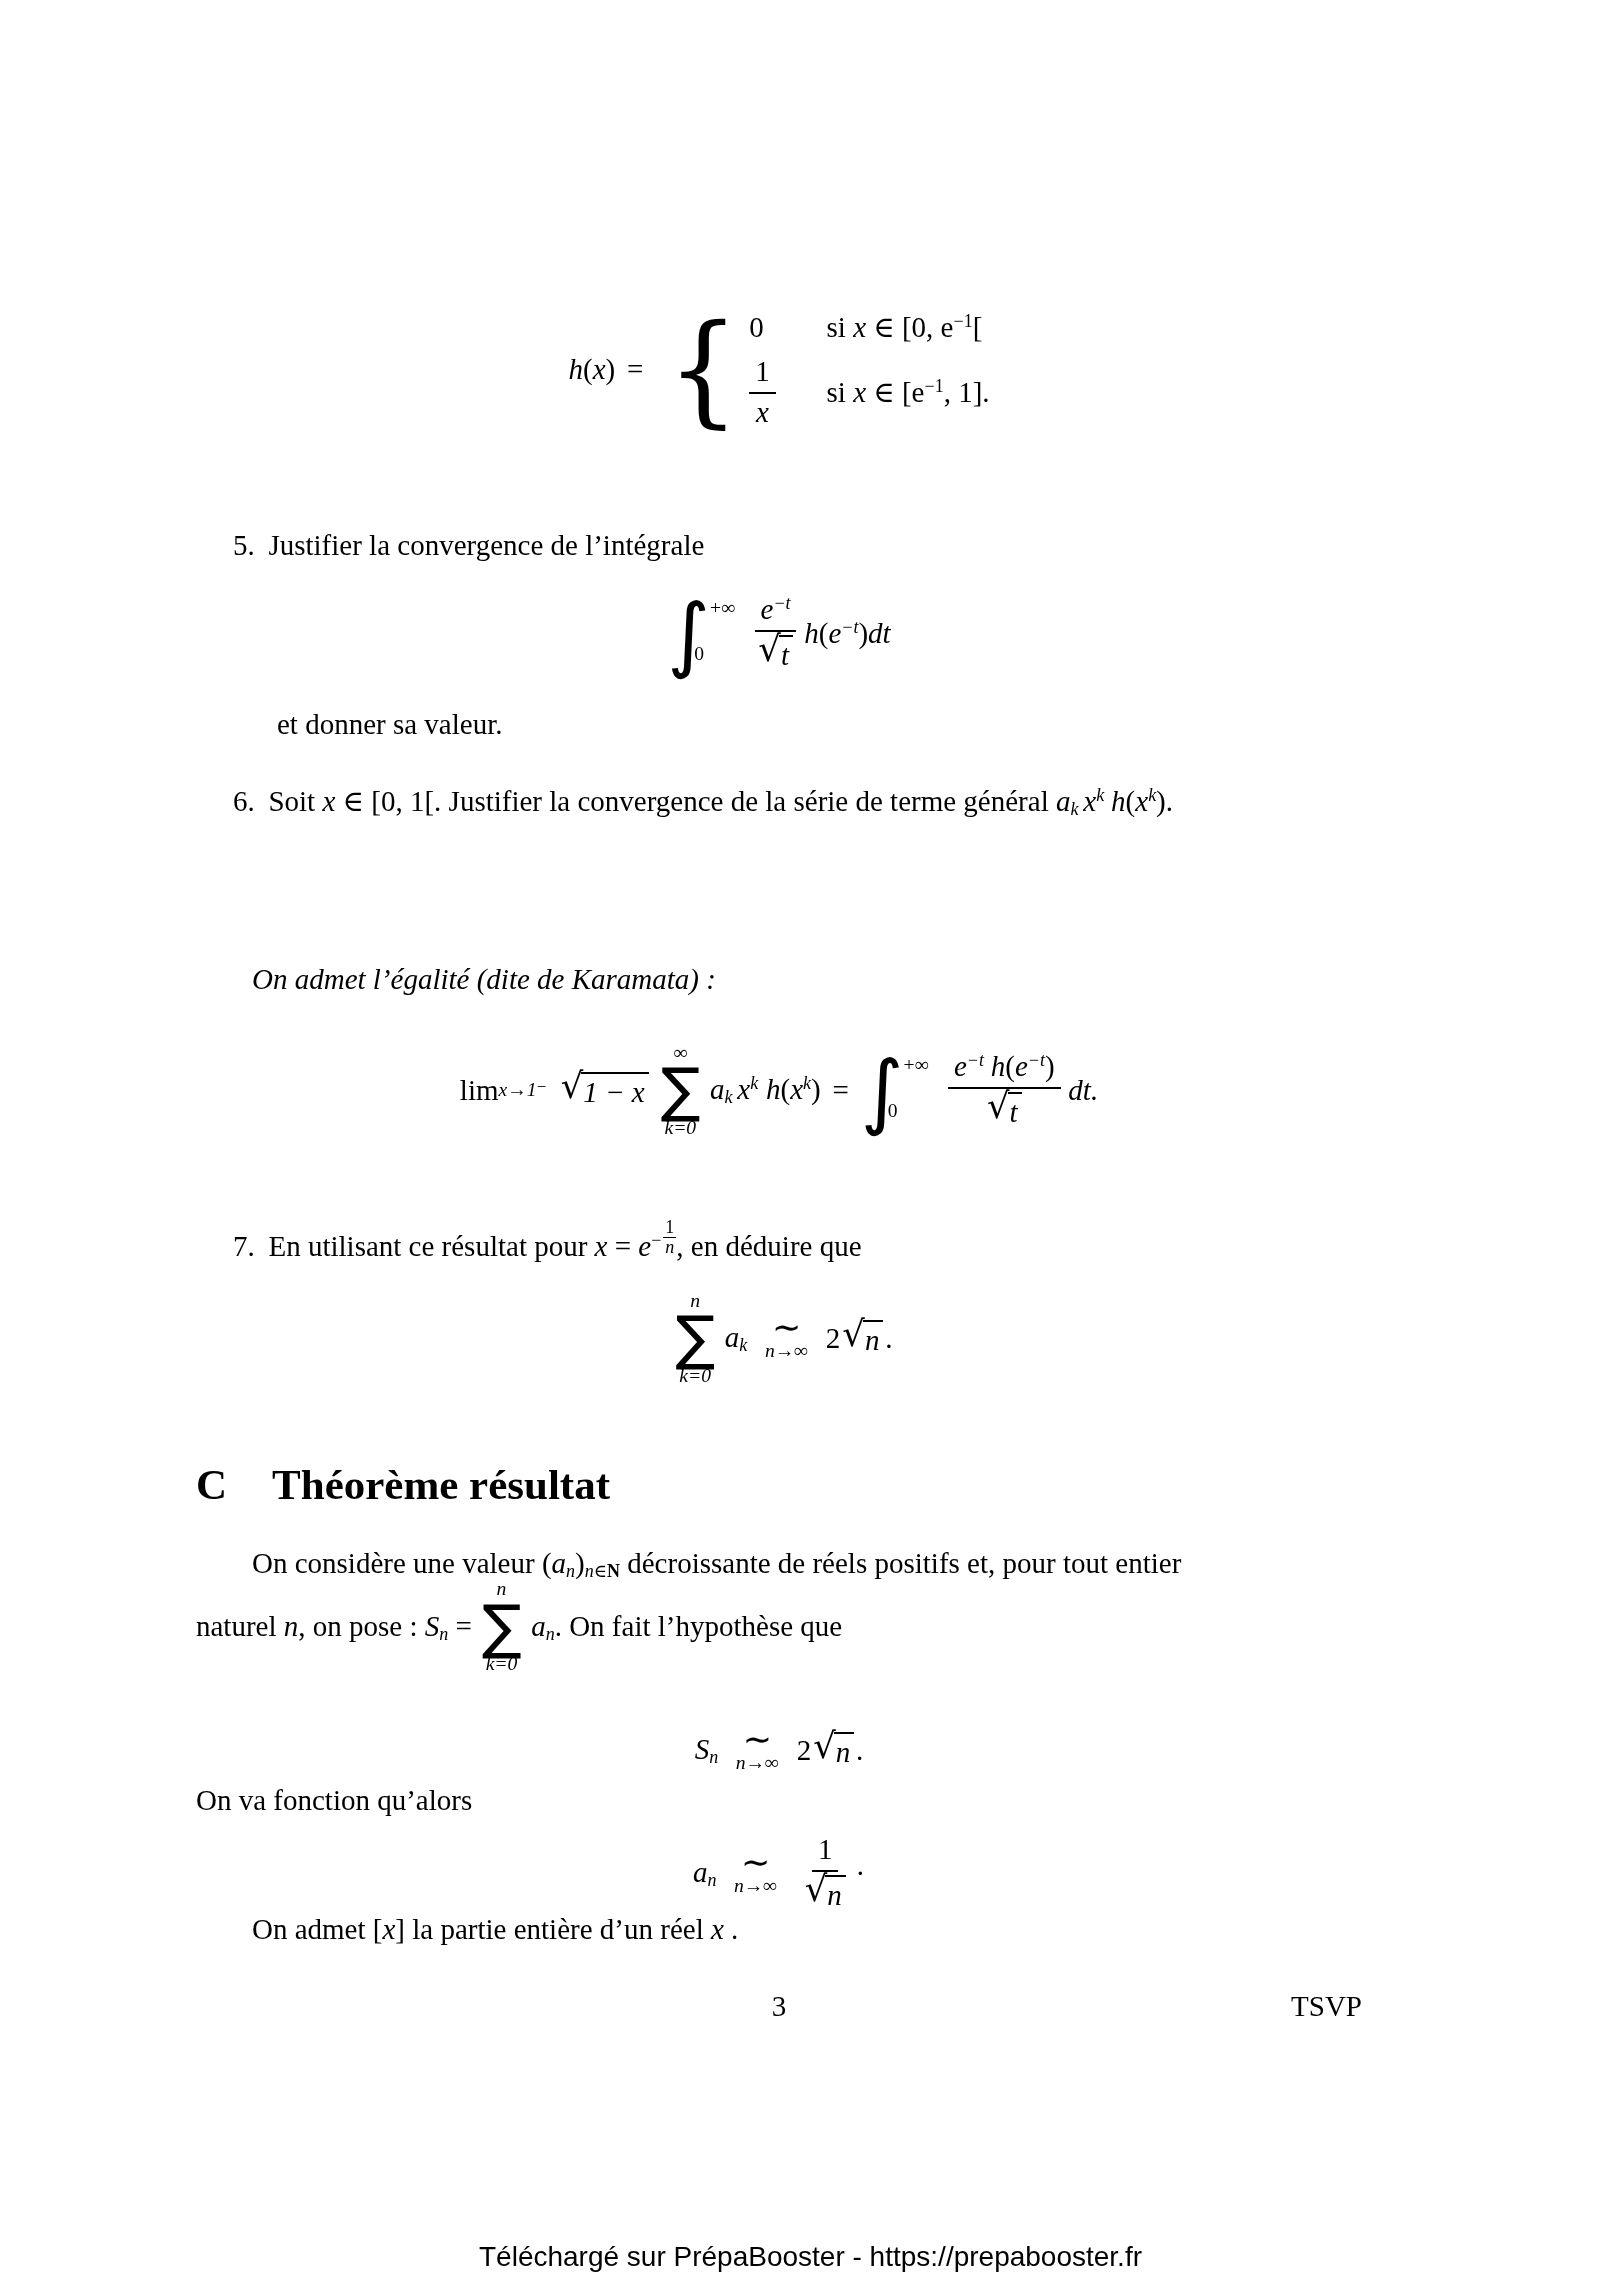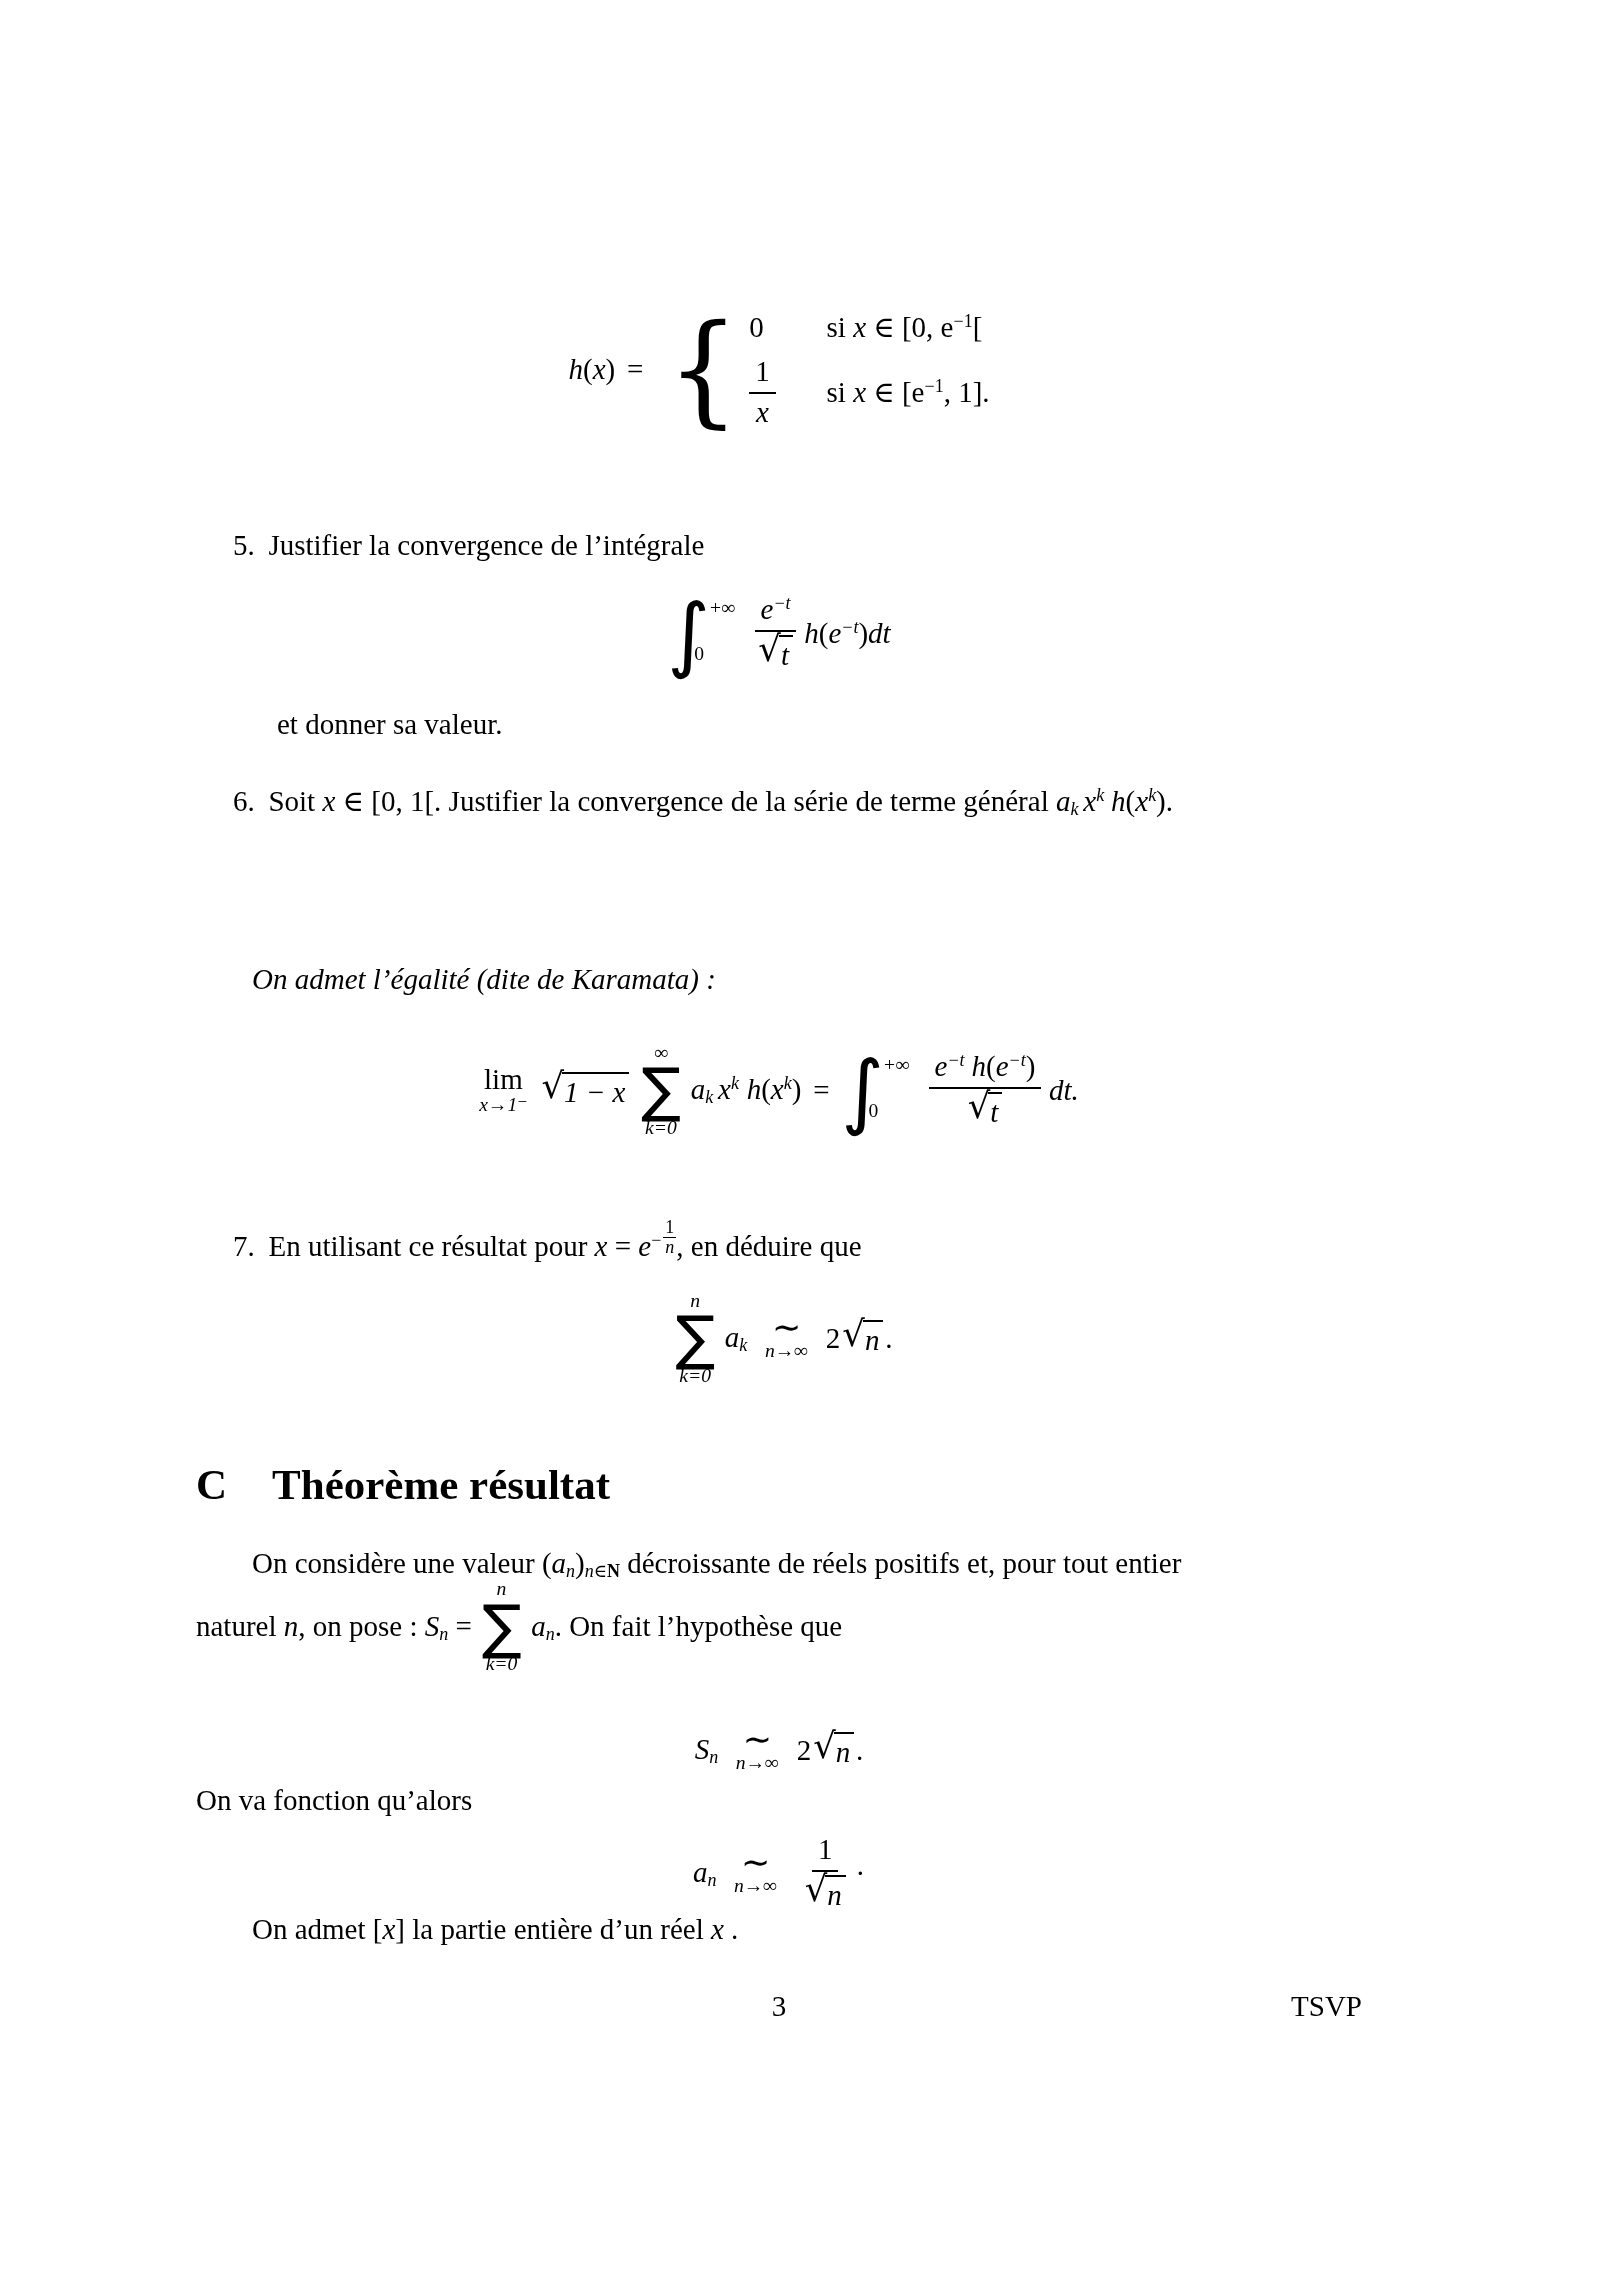--- a/index.html
+++ b/index.html
@@ -48,21 +48,21 @@
   .isym { font-family:"DejaVu Sans",sans-serif; font-size:82px; line-height:0.95; }
   .ilims { display:inline-flex; flex-direction:column; justify-content:space-between; font-size:19.6px; padding:2px 0 7.8px; }
   .ilsub { transform:translateX(-15.7px); }
 
   
   .simop { display:inline-flex; flex-direction:column; align-items:center; margin:0 17.6px; }
   .sop { font-family:"DejaVu Sans",sans-serif; font-size:35px; line-height:0.75; }
   .slim { font-size:19.6px; line-height:1.15; }
 
   
-  .limop { display:inline-flex; flex-direction:column; align-items:center; margin-right:11.8px; }
+  .limop { display:inline-flex; flex-direction:row; align-items:center; margin-right:11.8px; }
   .lop { line-height:1; }
   .llim { font-size:19.6px; line-height:1.15; }
 
   
   .cbrace { font-family:"DejaVu Serif",serif; font-size:114px; line-height:1; transform:scaleY(1.06); margin:0 9.8px 0 11.8px; font-weight:400; }
   .ctable { display:grid; grid-template-columns:auto auto; column-gap:51px; row-gap:11.8px; align-items:center; }
   .ctable .val { justify-self:start; }
   .mrel { margin:0 11.8px; }
 
   
@@ -232,15 +232,16 @@
     <span>·</span>
   </div>
 
   <div class="abs line" style="top:1913px; left:252px;"><span>On admet [</span><span class="it">x</span><span>] la partie entière d’un réel </span><span class="it">x</span><span> .</span></div>
 
   <div class="abs col" style="top:1990px;">
     <div class="pnum">3</div>
     <span class="tsvp">TSVP</span>
   </div>
 
+  <div class="abs sitefoot" style="top:2241px; left:0;">Téléchargé sur PrépaBooster - https://prepabooster.fr</div>
 
 </div>
 
 
 </body></html>

